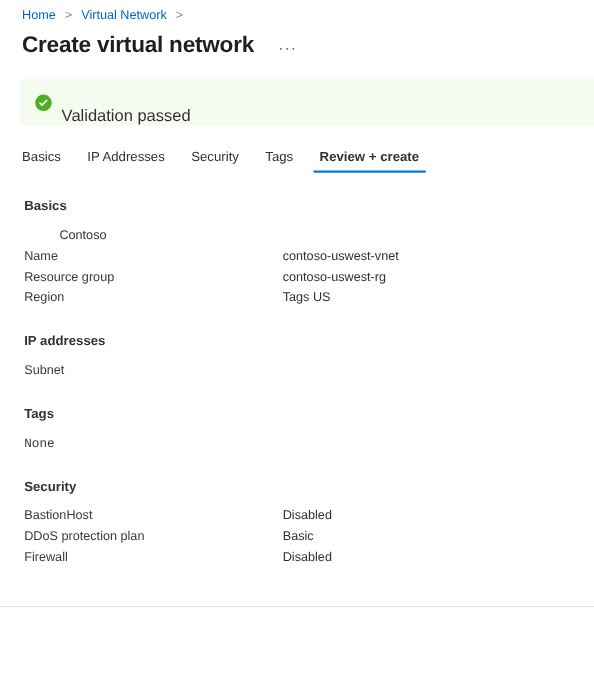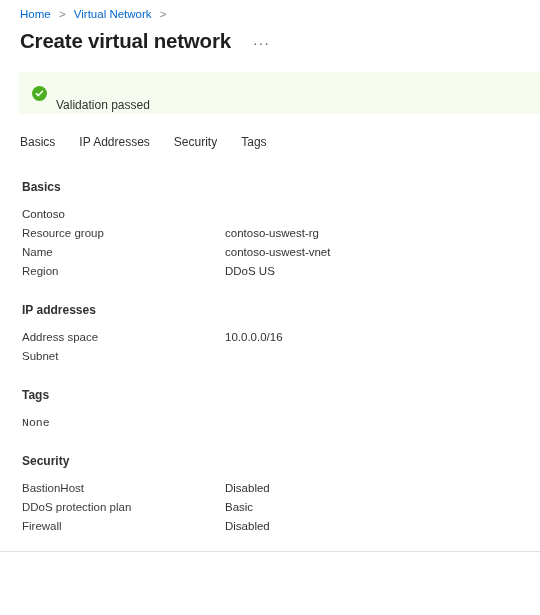--- a/index.html
+++ b/index.html
@@ -80,21 +80,21 @@
     border-radius: 50%;
     background: #4caf21;
     display: inline-flex;
     align-items: center;
     justify-content: center;
     flex: 0 0 auto;
     margin-right: 9px;
   }
   .check-icon svg { display: block; }
   .banner-text {
-    font-size: 12px;
+    font-size: 15px;
     color: #323130;
     margin-top: 24px;
   }
 
   
   .tabs {
     position: absolute;
     left: 20px;
     top: 135px;
     display: flex;
@@ -141,21 +141,21 @@
     display: flex;
     font-size: 11.5px;
     line-height: 19px;
     color: #323130;
   }
   .kv-label {
     width: 203px;
     flex: 0 0 203px;
     color: #3b3a39;
   }
-  .kv-value { color: #323130; }
+  .kv-value { color: #323130; margin-left: 32px; }
   .plain-text {
     font-size: 11.5px;
     line-height: 19px;
     color: #3b3a39;
     font-family: Liberation Mono, monospace;
   }
 
   
   .divider {
     position: absolute;
@@ -196,49 +196,46 @@
     </svg>
   </span>
   <span class="banner-text">Validation passed</span>
 </div>
 
 <div class="tabs">
   <div class="tab">Basics</div>
   <div class="tab">IP Addresses</div>
   <div class="tab">Security</div>
   <div class="tab">Tags</div>
+  <div class="tab active">Review + create</div>
 </div>
 
 <div class="content">
 
   <div class="section">
     <div class="section-title">Basics</div>
     <div class="kv-row">
       <div class="kv-value">Contoso</div>
+    </div>
+    <div class="kv-row">
+      <div class="kv-label">Name</div>
+      <div class="kv-value">contoso-uswest-vnet</div>
     </div>
     <div class="kv-row">
       <div class="kv-label">Resource group</div>
       <div class="kv-value">contoso-uswest-rg</div>
     </div>
     <div class="kv-row">
-      <div class="kv-label">Name</div>
-      <div class="kv-value">contoso-uswest-vnet</div>
-    </div>
-    <div class="kv-row">
       <div class="kv-label">Region</div>
-      <div class="kv-value">DDoS US</div>
+      <div class="kv-value">Tags US</div>
     </div>
   </div>
 
   <div class="section">
     <div class="section-title">IP addresses</div>
-    <div class="kv-row">
-      <div class="kv-label">Address space</div>
-      <div class="kv-value">10.0.0.0/16</div>
-    </div>
     <div class="kv-row">
       <div class="kv-label">Subnet</div>
     </div>
   </div>
 
   <div class="section">
     <div class="section-title">Tags</div>
     <div class="plain-text">None</div>
   </div>
 

